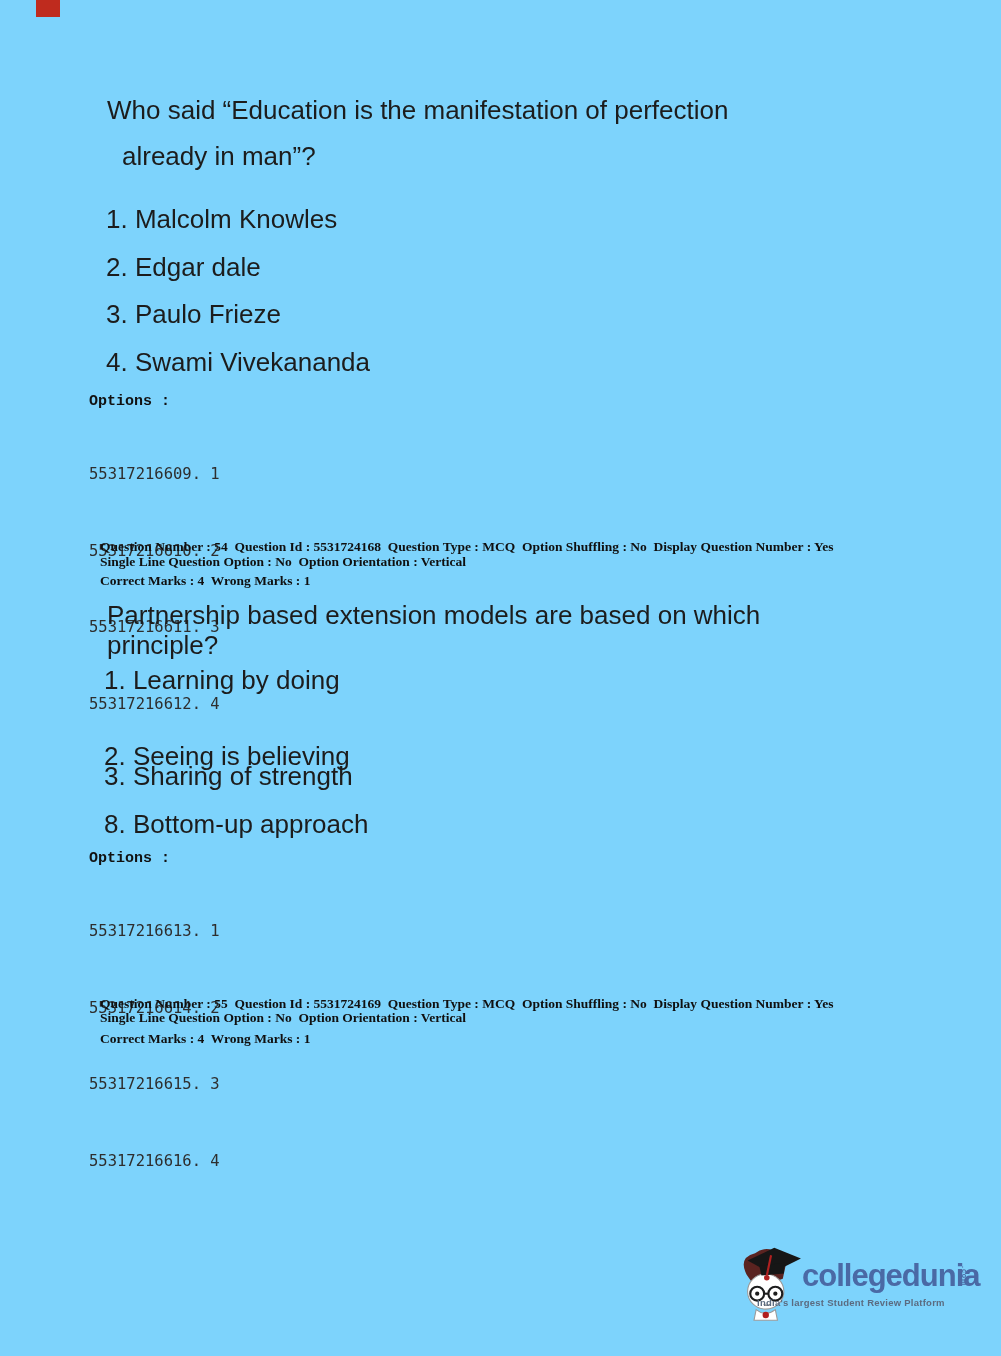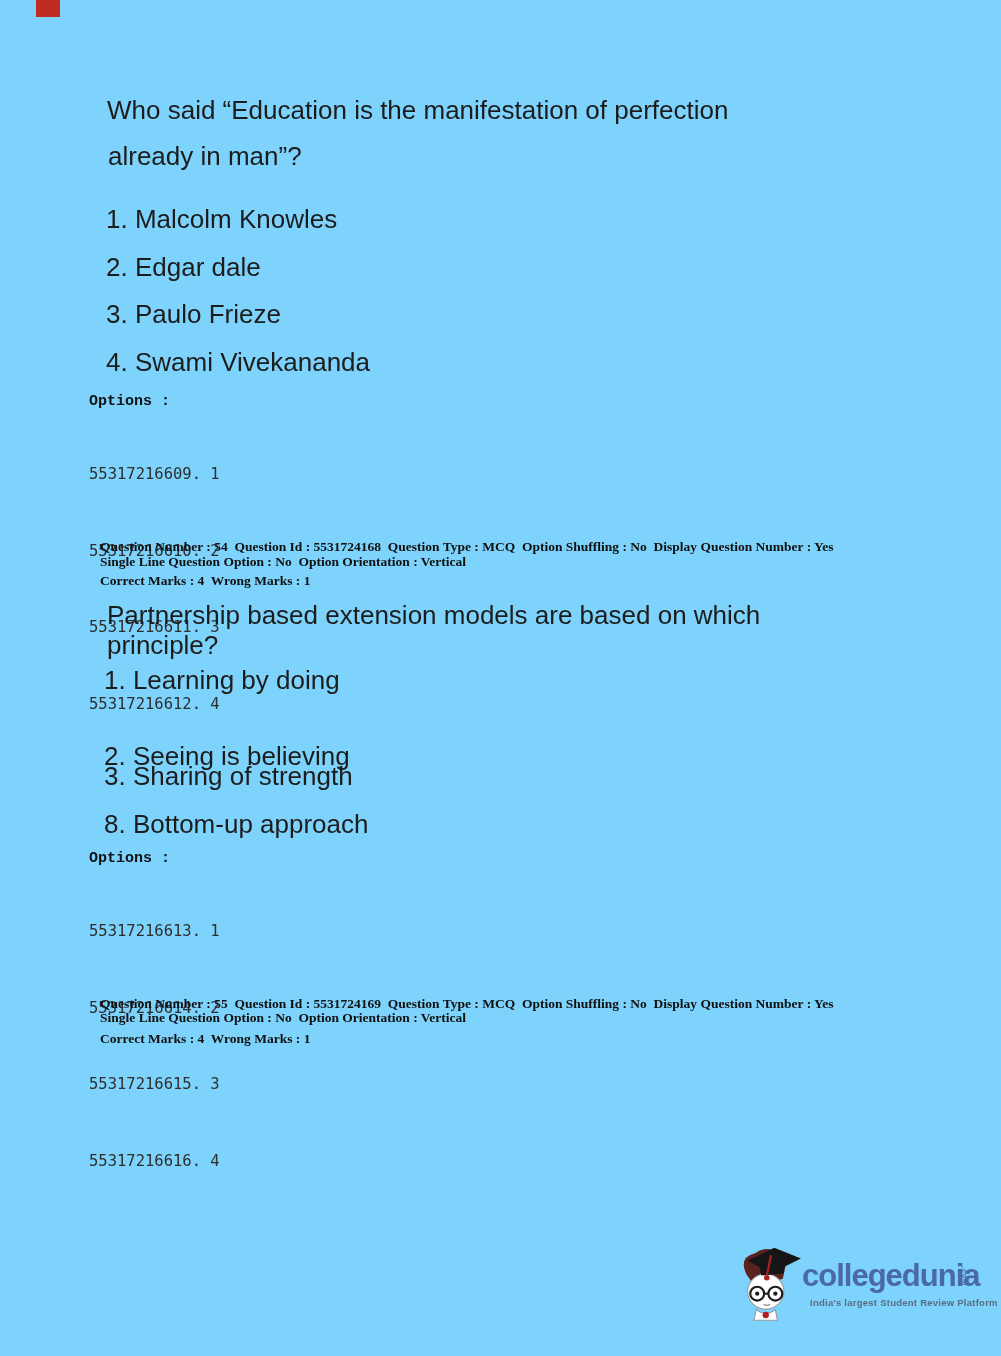--- a/index.html
+++ b/index.html
@@ -63,21 +63,21 @@
     left:961px; top:1266px;
     font-family:"Liberation Sans", sans-serif;
     font-weight:bold;
     font-size:7px;
     color:#4a69a5;
     writing-mode:vertical-rl;
     letter-spacing:1px;
   }
   .footer-tagline {
     position:absolute;
-    left:810px; top:1297px;
+    left:757px; top:1297px;
     font-family:"Liberation Sans", sans-serif;
     font-weight:600;
     font-size:9.5px;
     letter-spacing:0.25px;
     color:#5b6b80;
     white-space:nowrap;
   }
   .mascot {
     position:absolute;
     left:738px; top:1244px;
@@ -86,21 +86,21 @@
 </style>
 </head>
 <body>
 
 <div id="page">
 
   <div class="red-mark"></div>
 
   <section>
     <div class="qtext" style="left:107px; top:95px;">Who said “Education is the manifestation of perfection</div>
-    <div class="qtext" style="left:108px; top:141px;">already in man”?</div>
+    <div class="qtext" style="left:122px; top:141px;">already in man”?</div>
 
     <div class="qtext" style="left:106px; top:204px;">1. Malcolm Knowles</div>
     <div class="qtext" style="left:106px; top:252px;">2. Edgar dale</div>
     <div class="qtext" style="left:106px; top:299px;">3. Paulo Frieze</div>
     <div class="qtext" style="left:106px; top:347px;">4. Swami Vivekananda</div>
 
     <div class="opt-label" style="left:89px; top:393px;">Options :</div>
     <div class="opt-ids" style="left:89px; top:411px;">
       <div>55317216609. 1</div>
       <div>55317216610. 2</div>

